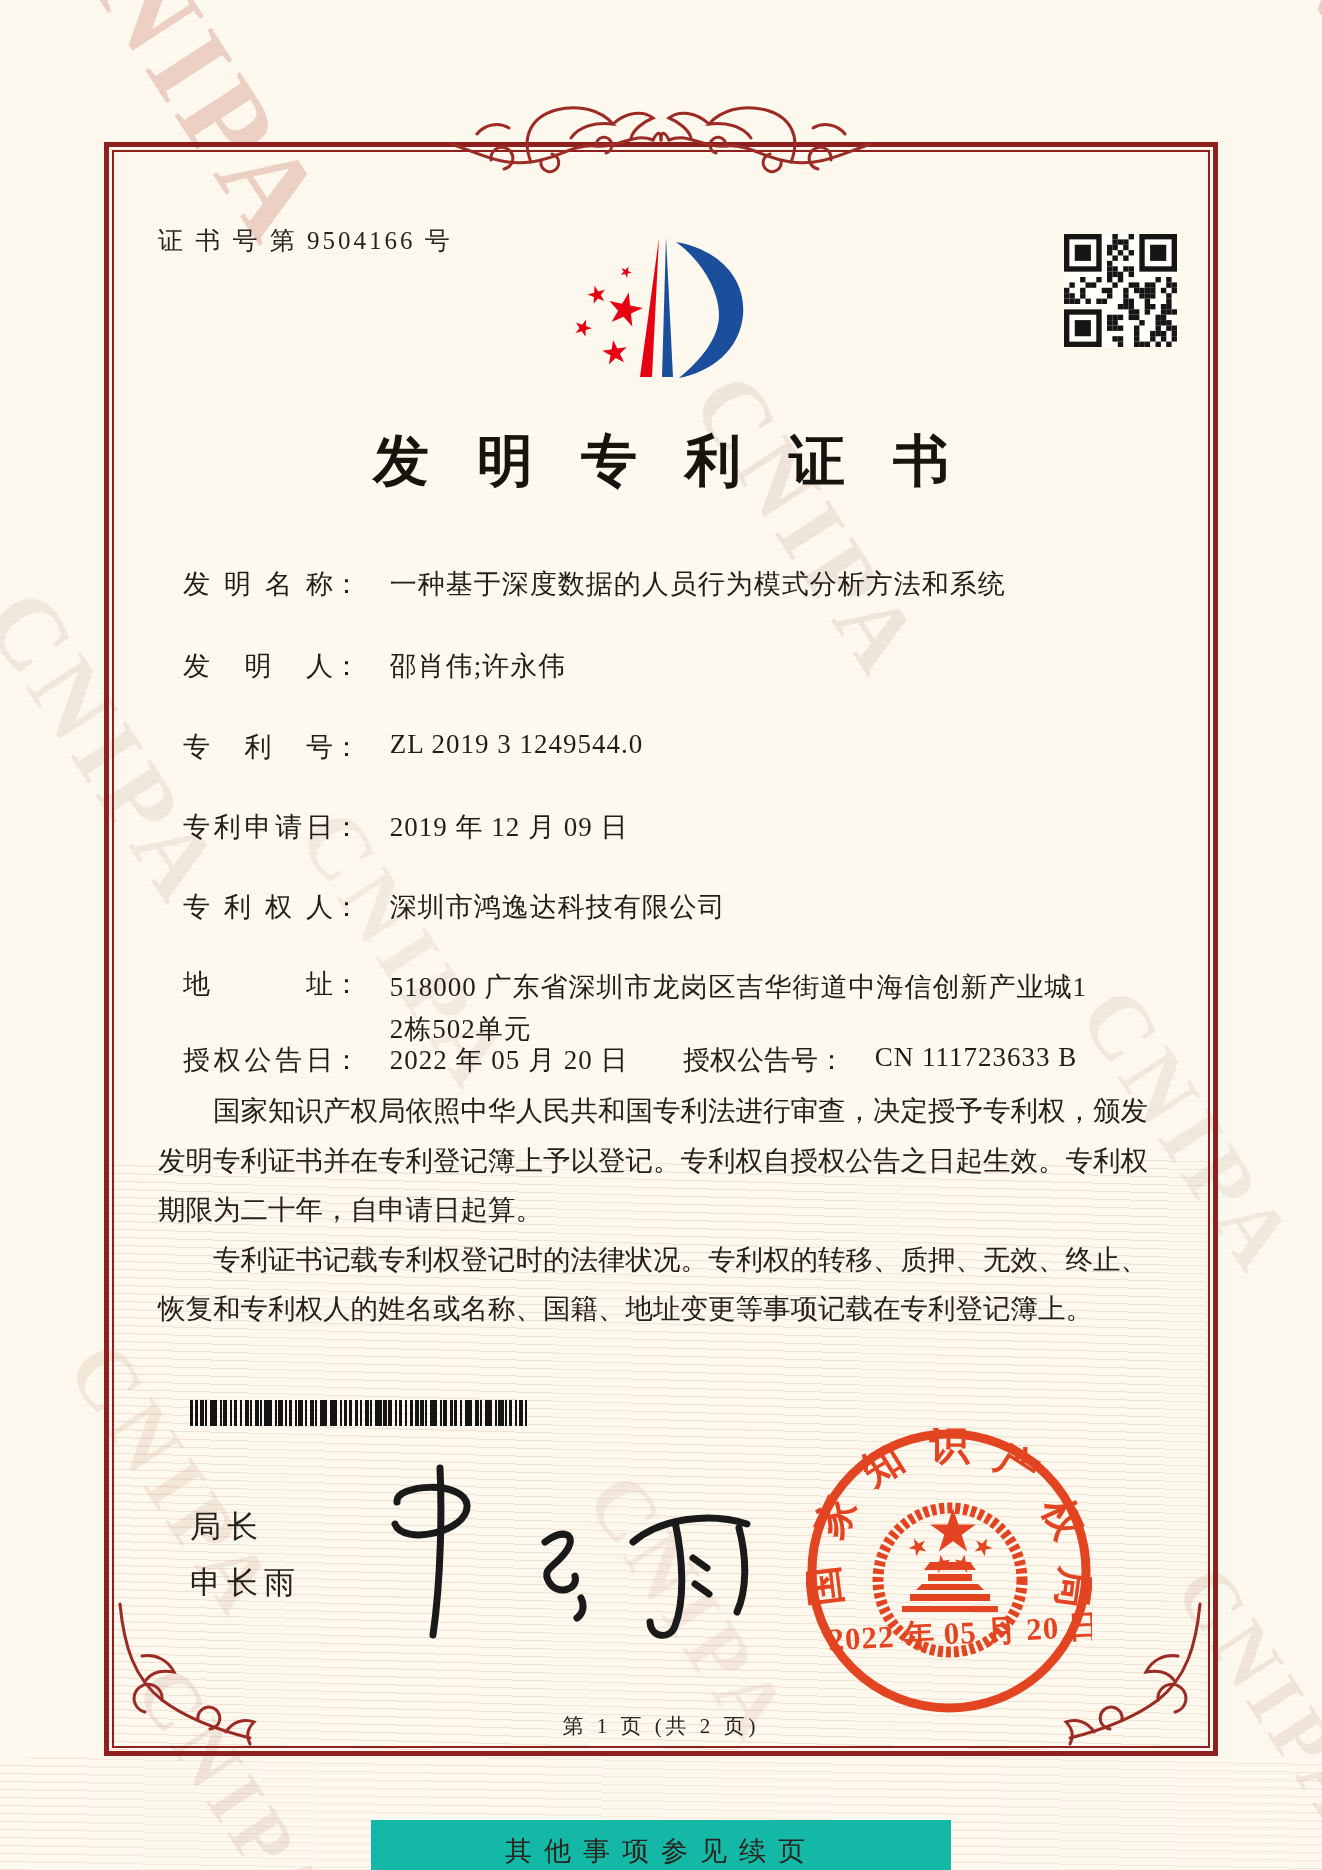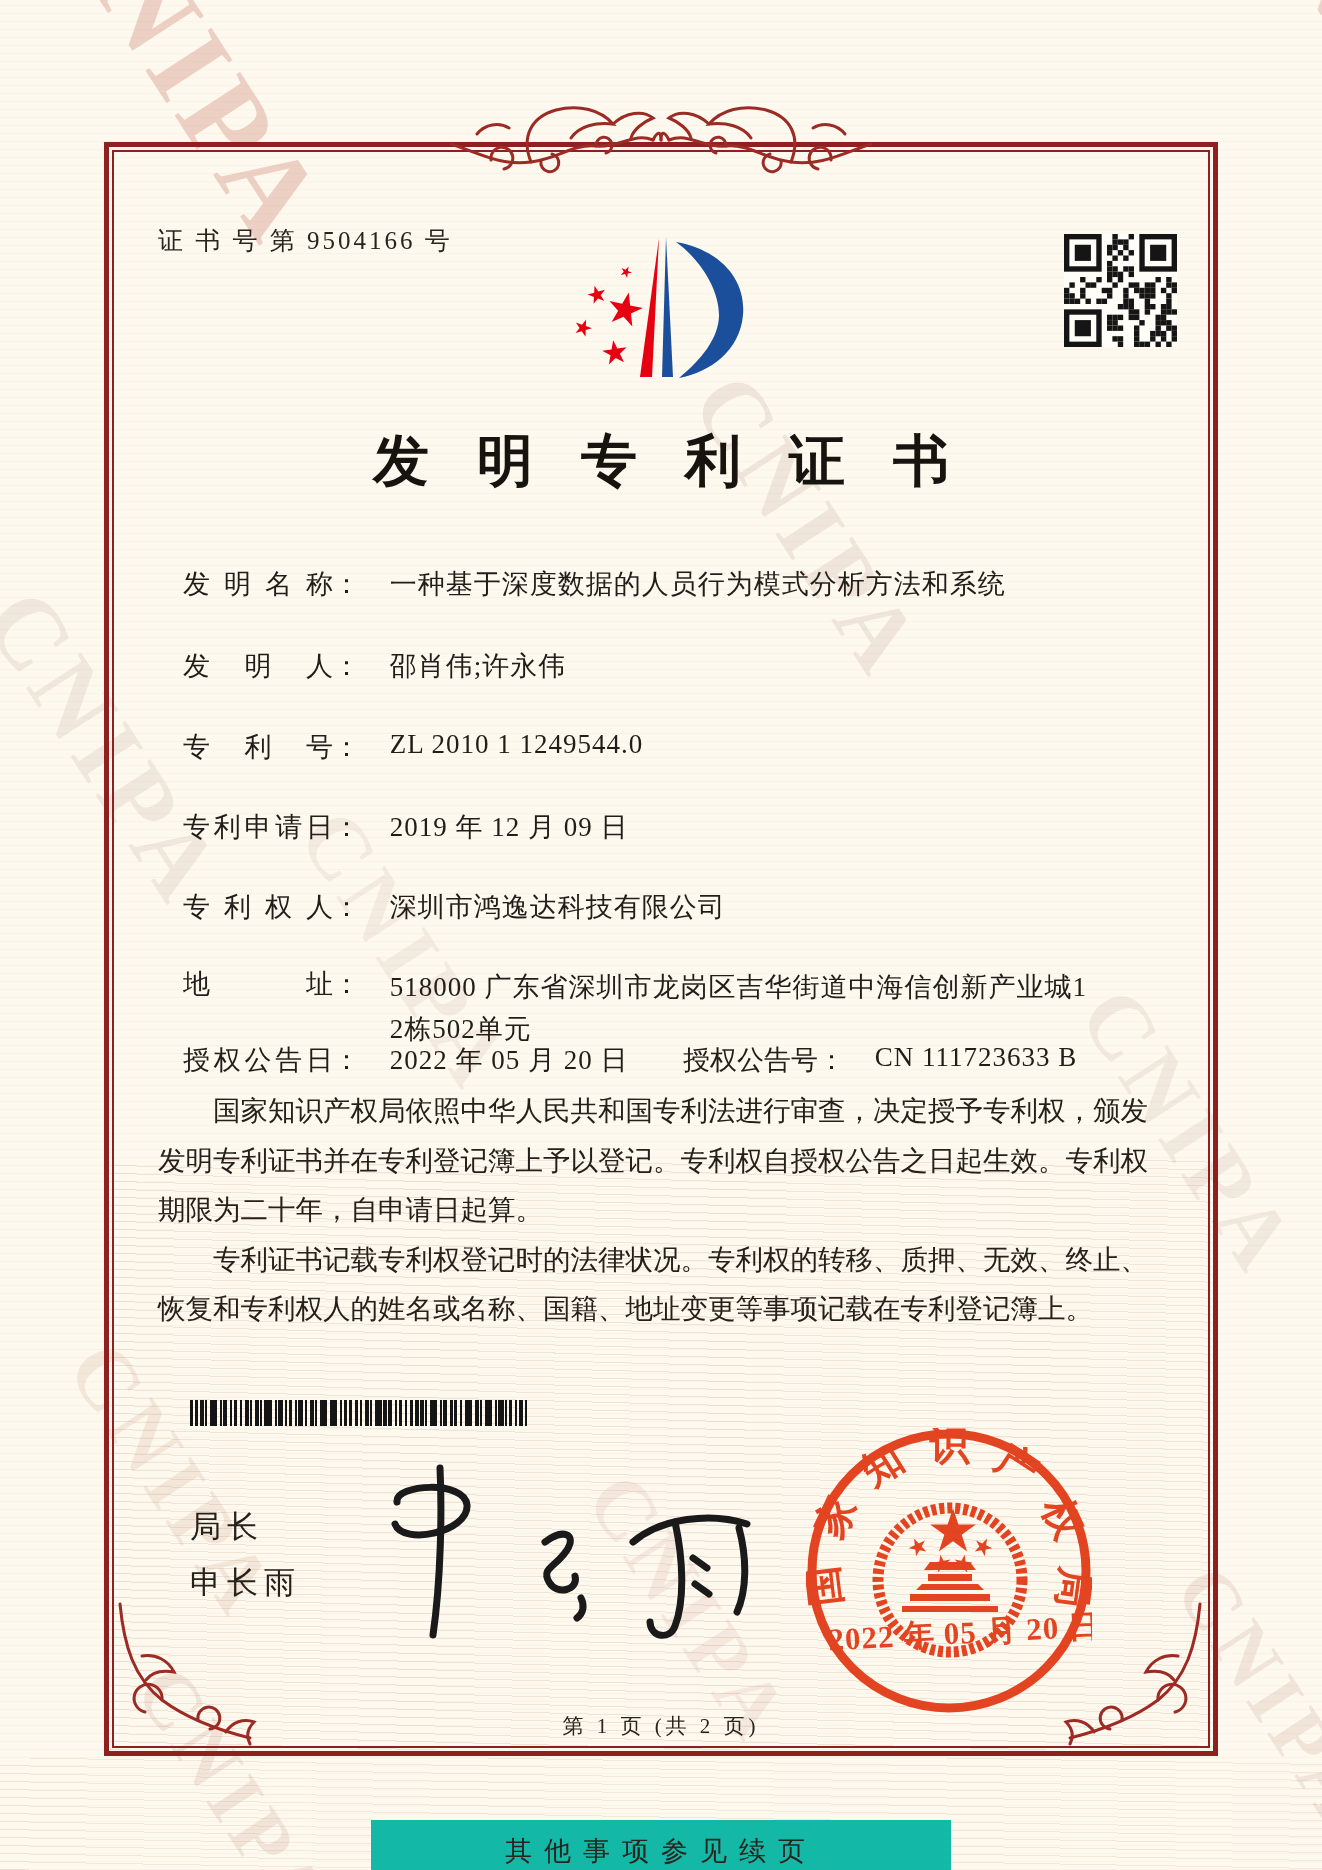--- a/index.html
+++ b/index.html
@@ -285,21 +285,21 @@
         <span>人</span>
       </span><span class="fcolon">：</span>
     <span class="fvalue">邵肖伟;许永伟</span>
   </div>
   <div class="row" style="top:729px;">
     <span class="flabel">
         <span>专</span>
         <span>利</span>
         <span>号</span>
       </span><span class="fcolon">：</span>
-    <span class="fvalue">ZL 2010 1 1249544.0</span>
+    <span class="fvalue">ZL 2019 3 1249544.0</span>
   </div>
   <div class="row" style="top:809px;">
     <span class="flabel">
         <span>专</span>
         <span>利</span>
         <span>申</span>
         <span>请</span>
         <span>日</span>
       </span><span class="fcolon">：</span>
     <span class="fvalue">2019 年 12 月 09 日</span>

